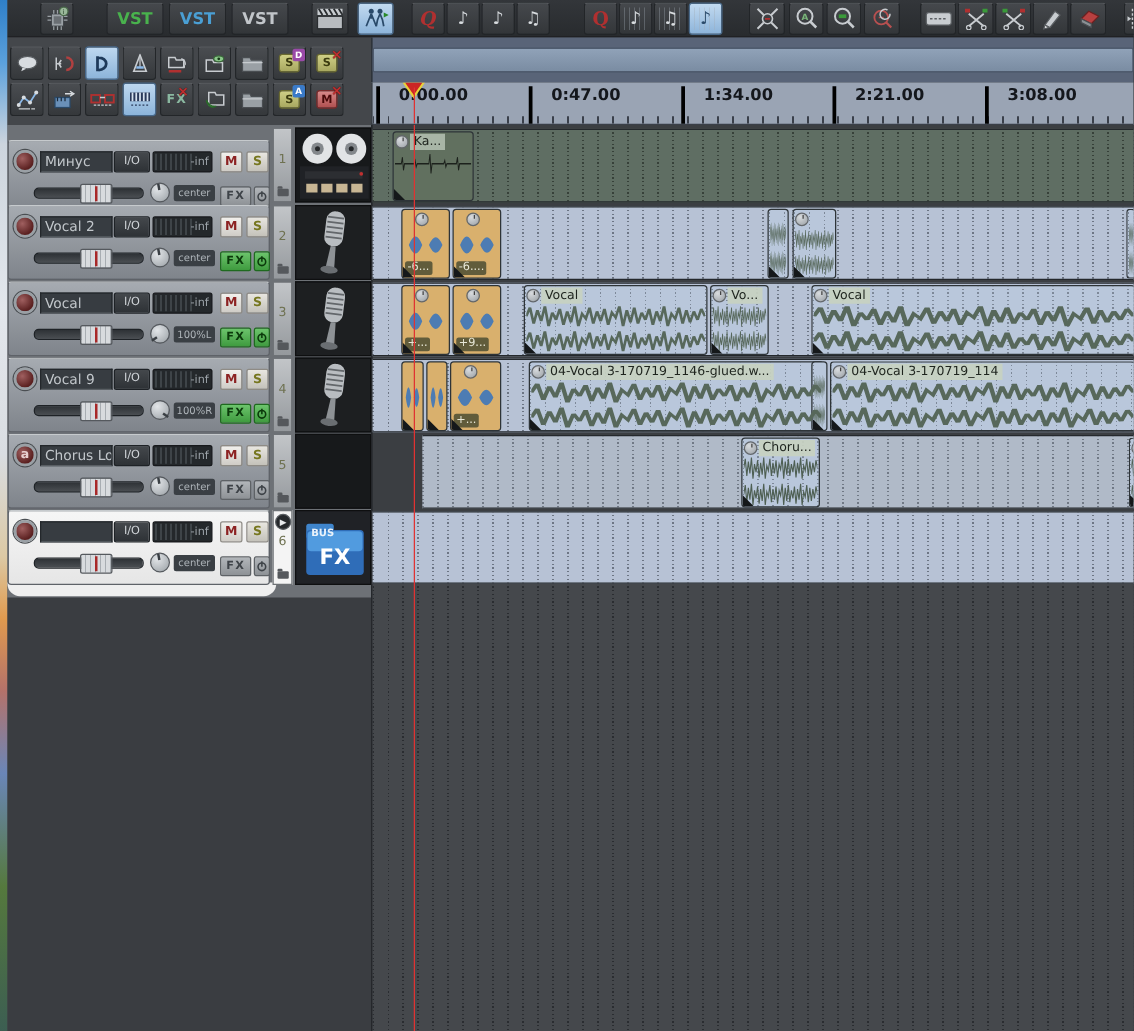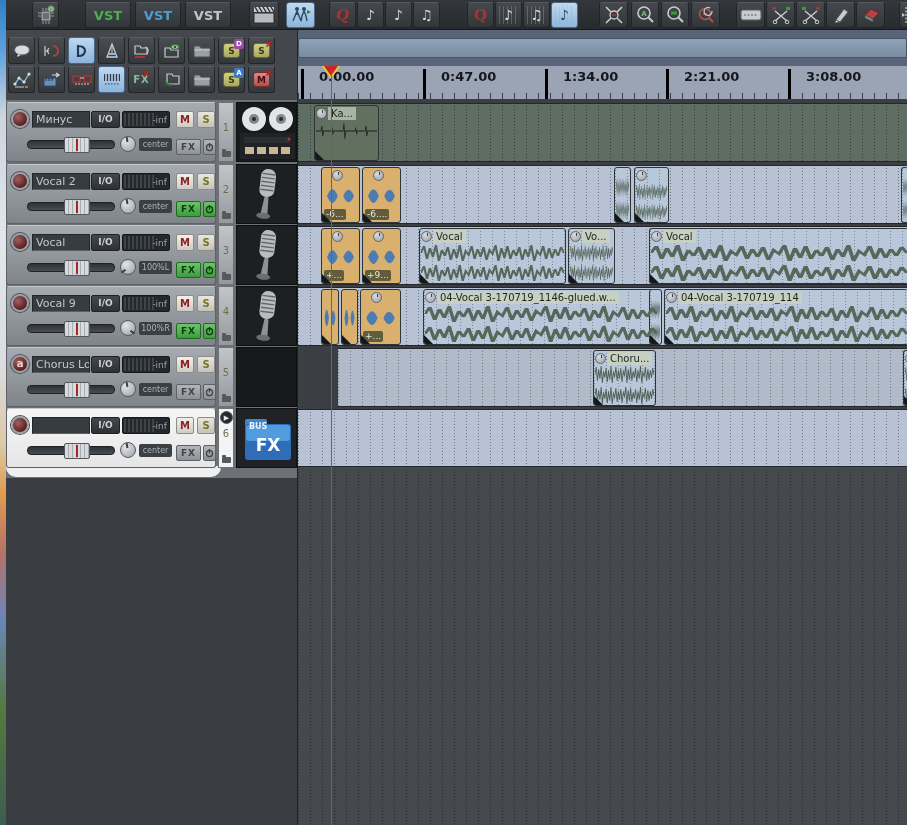--- a/index.html
+++ b/index.html
@@ -45,21 +45,21 @@
   .ctri-i{position:absolute;top:0;width:0;height:0;border-left:7px solid transparent;border-right:7px solid transparent;border-top:10px solid #cc2525;}
 
   
   .tcp{position:absolute;left:6px;top:100px;width:291px;height:380px;background:#6d7176;}
   .belowtcp{position:absolute;left:6px;top:478px;width:291px;height:347px;background:#3a3d41;}
   .panel{position:absolute;left:0;width:210px;height:60px;border-radius:3px;background:linear-gradient(#a6abb1,#7f848b);border:1px solid #5e6268;border-top-color:#c6cacd;}
   .panel.sel{background:linear-gradient(#f6f6f6,#e6e6e6);}
   .seltab{position:absolute;left:0;top:366px;width:215px;height:11px;background:#efefef;border-radius:0 0 10px 10px;}
   .rec{position:absolute;left:4px;top:7px;width:18px;height:18px;border-radius:50%;background:radial-gradient(circle at 35% 35%,#a06060,#5a2020 70%);border:2px solid #9aa0a5;box-shadow:0 0 0 1px #4a4e52;color:#e8d0d0;font-size:10px;font-weight:bold;display:flex;align-items:center;justify-content:center;line-height:1;}
   .tname{position:absolute;left:25px;top:8px;width:58px;height:17px;background:#373c41;border:1px solid #23272b;border-bottom-color:#5a5f64;color:#c2c7cb;font-size:11px;line-height:15px;padding:0 3px;white-space:nowrap;overflow:hidden;}
-  .iobtn{position:absolute;left:84px;top:8px;width:29px;height:17px;background:linear-gradient(#44484c,#2e3236);border:1px solid #1e2226;color:#d0d4d8;font-size:9px;font-weight:bold;text-align:center;line-height:15px;border-radius:2px;}
+  .iobtn{position:absolute;left:84px;top:8px;width:29px;height:17px;background:linear-gradient(#44484c,#2e3236);border:1px solid #1e2226;color:#d0d4d8;font-size:9px;font-weight:normal;text-align:center;line-height:15px;border-radius:2px;}
   .meter{position:absolute;left:115px;top:8px;width:48px;height:17px;background:#24282b;border:1px solid #17191c;border-radius:2px;overflow:hidden;}
   .meter::before{content:"";position:absolute;left:1px;top:1px;bottom:1px;width:30px;background:repeating-linear-gradient(90deg,#3e4448 0 2px,#24282b 2px 4px);}
   .minf{position:absolute;right:2px;top:3px;font-size:9px;color:#9aa1a7;}
   .mbtn{position:absolute;left:169px;top:8px;width:18px;height:17px;background:linear-gradient(#f2f0ec,#cfccc6);border:1px solid #8e8b85;border-radius:2px;color:#8c2222;font-weight:bold;font-size:10px;text-align:center;line-height:15px;}
   .sbtn{position:absolute;left:190px;top:8px;width:18px;height:17px;background:linear-gradient(#e8e6e0,#c4c2ba);border:1px solid #8e8b85;border-radius:2px;color:#76761e;font-weight:bold;font-size:10px;text-align:center;line-height:15px;}
   .fader{position:absolute;left:20px;top:37px;width:88px;height:9px;border-radius:4px;background:linear-gradient(#2e3236,#4a4e52);border:1px solid #1e2226;}
   .fthumb{position:absolute;left:36px;top:-4px;width:26px;height:16px;border-radius:2px;border:1px solid #55595e;background:repeating-linear-gradient(90deg,#d8dbde 0 3px,#a8adb2 3px 4px);}
   .fthumb::after{content:"";position:absolute;left:50%;top:1px;bottom:1px;width:2px;margin-left:-1px;background:#a82828;}
   .knob{position:absolute;left:113px;top:33px;width:16px;height:16px;border-radius:50%;background:radial-gradient(circle at 35% 30%,#e2e5e8,#9aa0a5);border:1px solid #55595e;}
   .knob i{position:absolute;left:50%;top:0;width:2px;height:5px;margin-left:-1px;background:#3a3f44;transform-origin:1px 8px;display:block;}
@@ -410,21 +410,21 @@
     <div class="rlab" style="left:368px">2:21.00</div>
     <div class="rlab" style="left:490px">3:08.00</div>
     <div class="ctri-o" style="left:24px"></div>
     <div class="ctri-i" style="left:26px"></div>
     <div class="cursorline" style="left:33px"></div>
   </div>
 
   <div class="tcp">
     <div class="seltab"></div>
 
-    <div class="panel" style="top:2px">
+    <div class="panel" style="top:12px">
       <div class="rec">
           <span></span>
         </div>
       <div class="tname">Минус</div>
       <div class="iobtn">I/O</div>
       <div class="meter">
           <span class="minf">-inf</span>
         </div>
       <div class="mbtn">M</div>
       <div class="sbtn">S</div>

